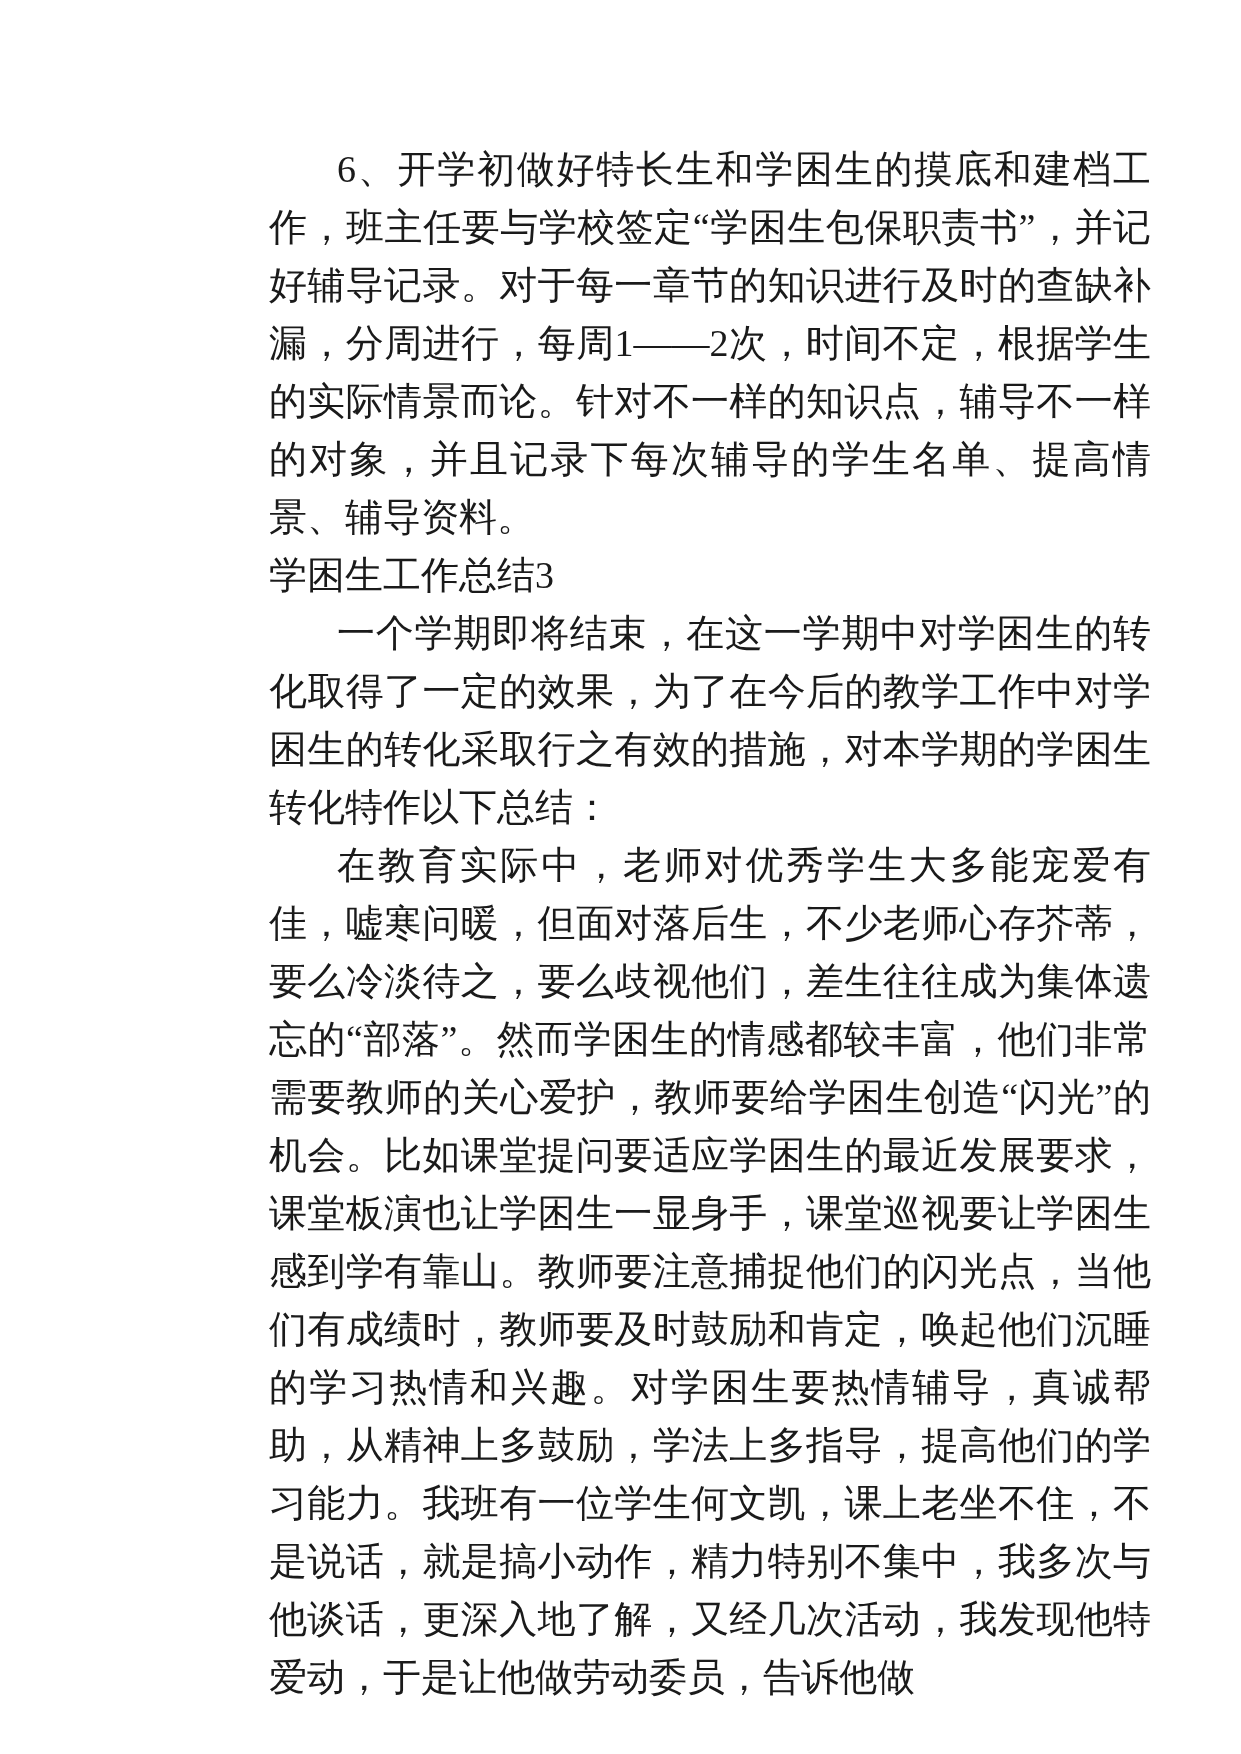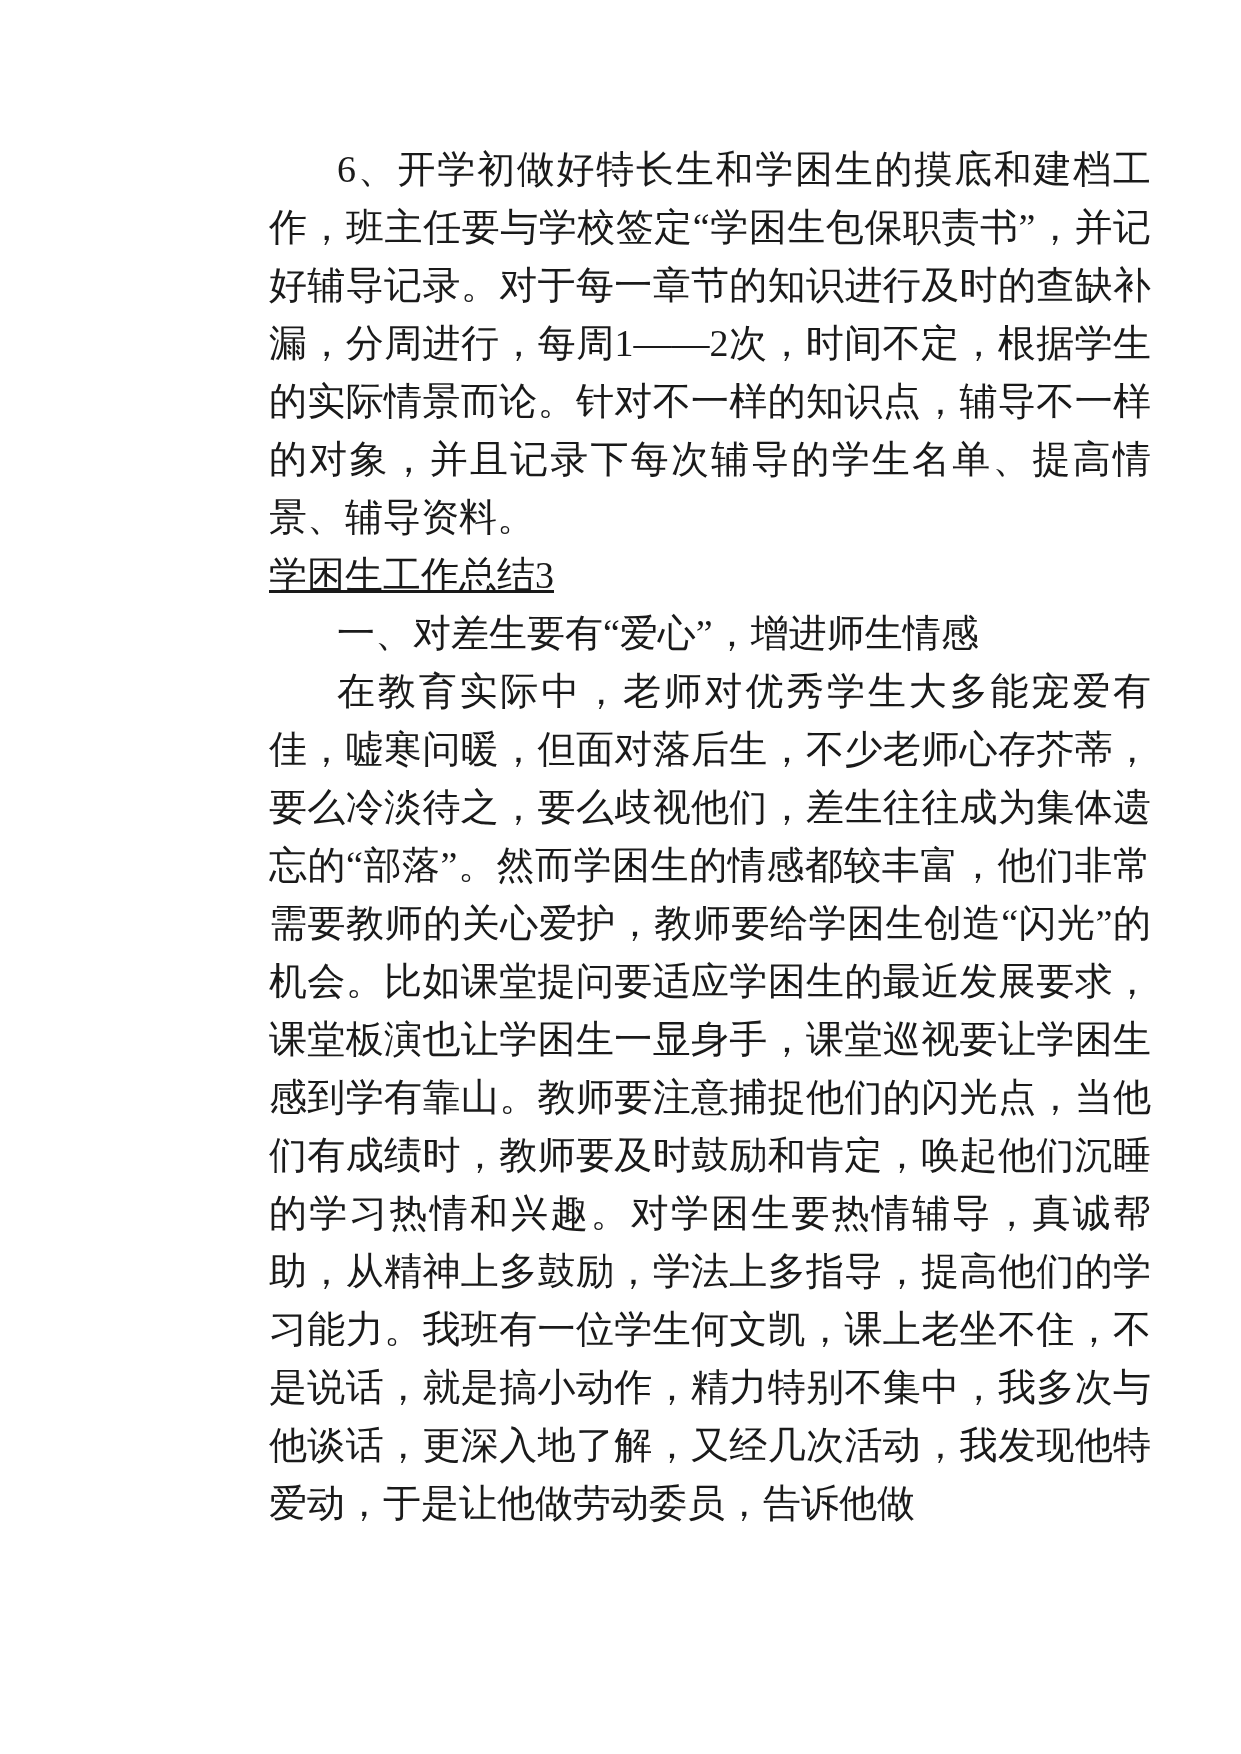--- a/index.html
+++ b/index.html
@@ -35,26 +35,25 @@
     text-indent: 68px;
     font-weight: normal;
   }
   .section-title {
     margin: 0;
     padding: 0;
     font-size: 38px;
     line-height: 58px;
     font-weight: normal;
     text-indent: 0;
-    text-decoration: underline;
   }
 </style>
 </head>
 <body>
 
 <div class="page">
   <div class="text-block">
     <p class="para">6、开学初做好特长生和学困生的摸底和建档工作，班主任要与学校签定“学困生包保职责书”，并记好辅导记录。对于每一章节的知识进行及时的查缺补漏，分周进行，每周1——2次，时间不定，根据学生的实际情景而论。针对不一样的知识点，辅导不一样的对象，并且记录下每次辅导的学生名单、提高情景、辅导资料。</p>
     <h2 class="section-title">学困生工作总结3</h2>
-    <p class="para">一、对差生要有“爱心”，增进师生情感</p>
+    <p class="para">一个学期即将结束，在这一学期中对学困生的转化取得了一定的效果，为了在今后的教学工作中对学困生的转化采取行之有效的措施，对本学期的学困生转化特作以下总结：</p>
     <p class="para">在教育实际中，老师对优秀学生大多能宠爱有佳，嘘寒问暖，但面对落后生，不少老师心存芥蒂，要么冷淡待之，要么歧视他们，差生往往成为集体遗忘的“部落”。然而学困生的情感都较丰富，他们非常需要教师的关心爱护，教师要给学困生创造“闪光”的机会。比如课堂提问要适应学困生的最近发展要求，课堂板演也让学困生一显身手，课堂巡视要让学困生感到学有靠山。教师要注意捕捉他们的闪光点，当他们有成绩时，教师要及时鼓励和肯定，唤起他们沉睡的学习热情和兴趣。对学困生要热情辅导，真诚帮助，从精神上多鼓励，学法上多指导，提高他们的学习能力。我班有一位学生何文凯，课上老坐不住，不是说话，就是搞小动作，精力特别不集中，我多次与他谈话，更深入地了解，又经几次活动，我发现他特爱动，于是让他做劳动委员，告诉他做</p>
   </div>
 </div>
 
 </body></html>

